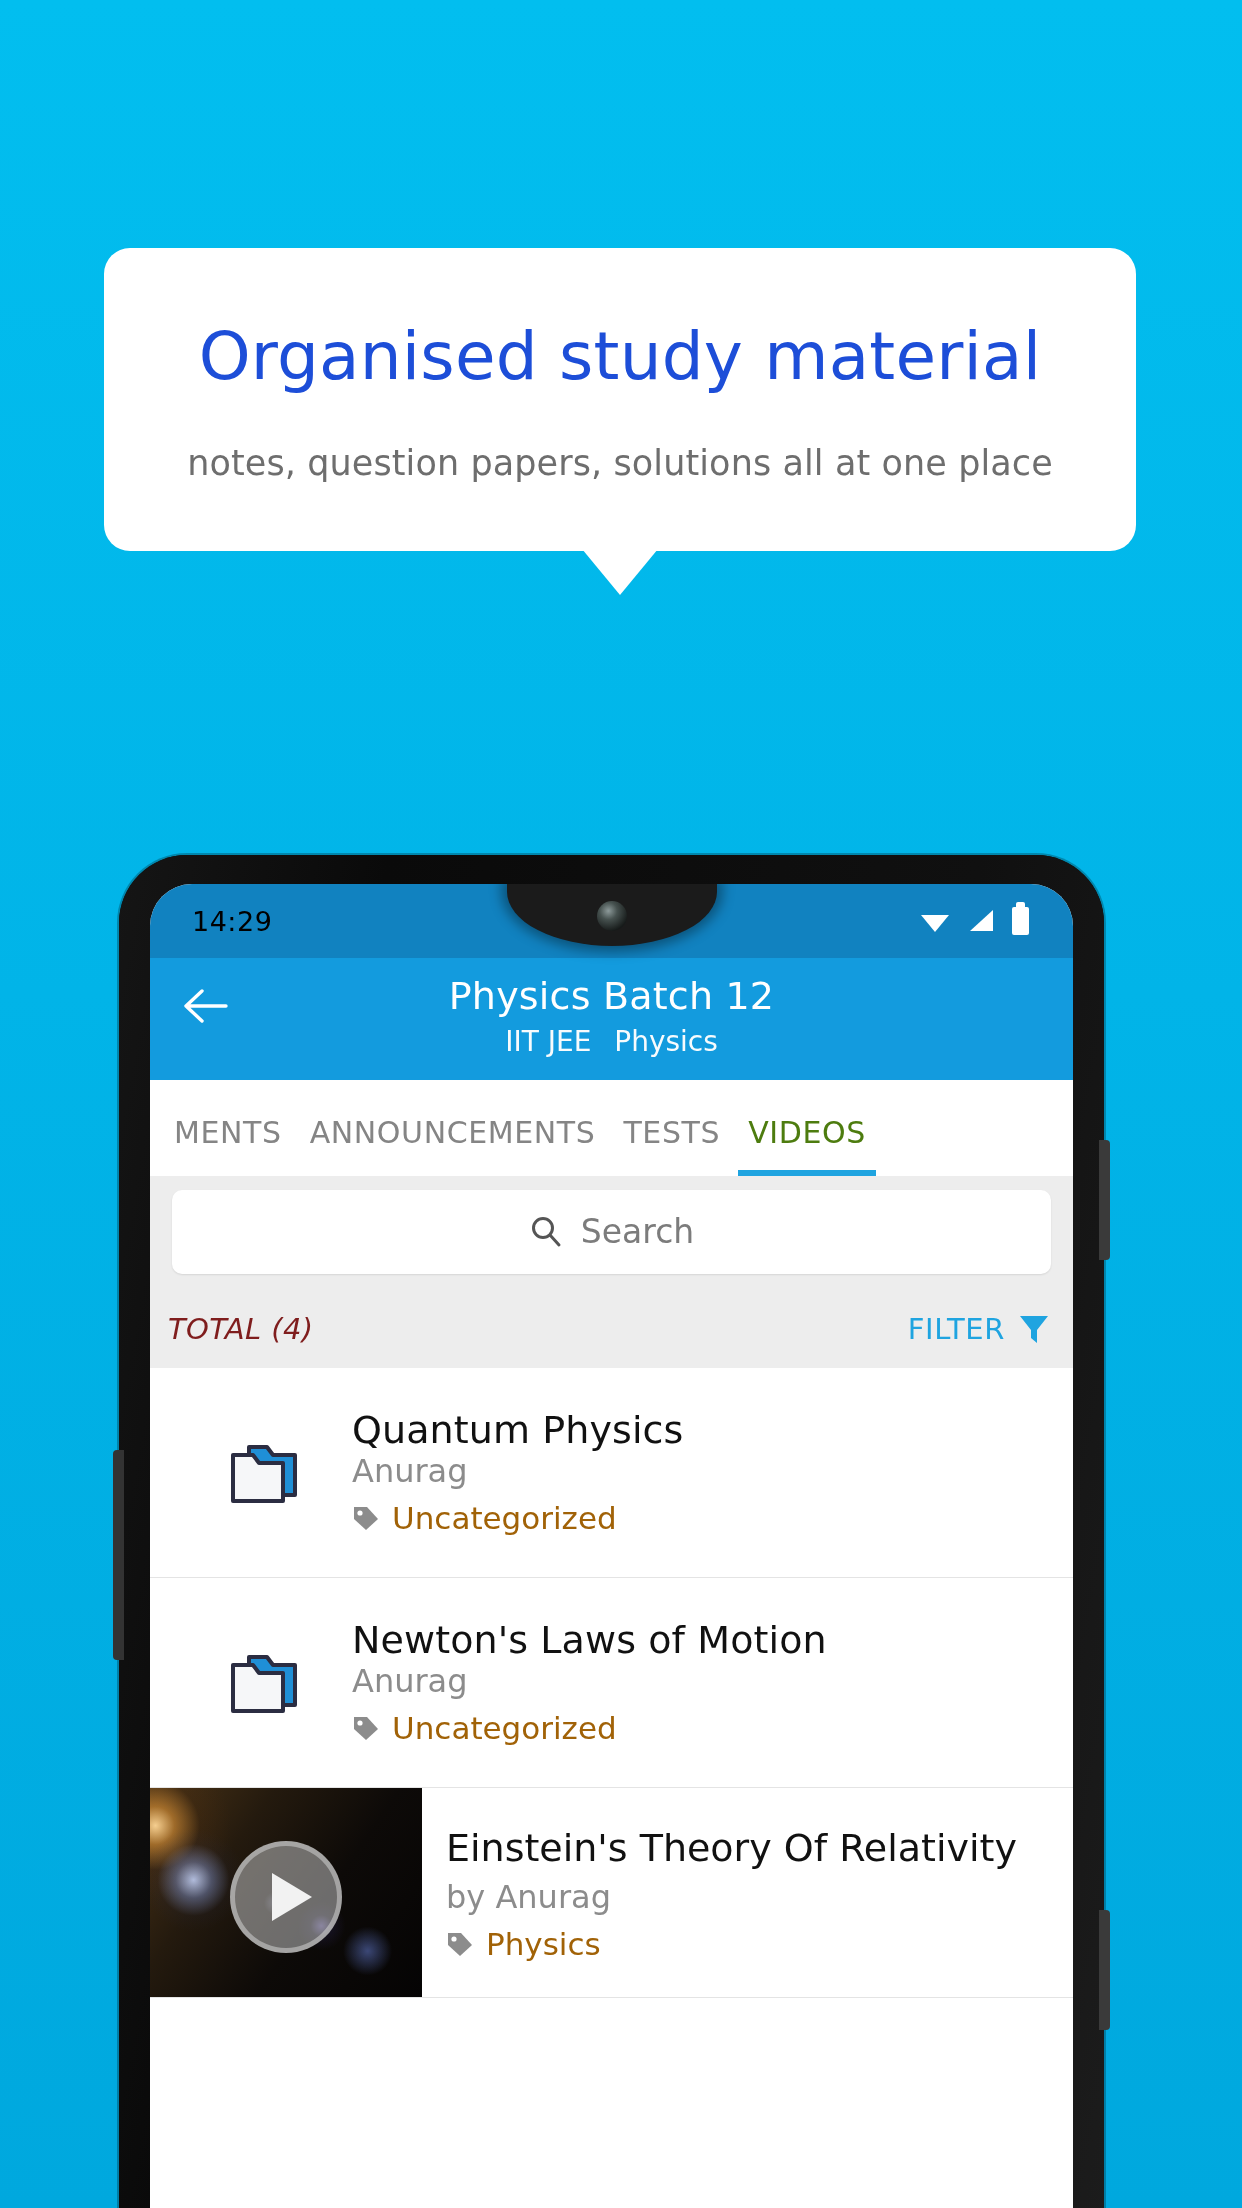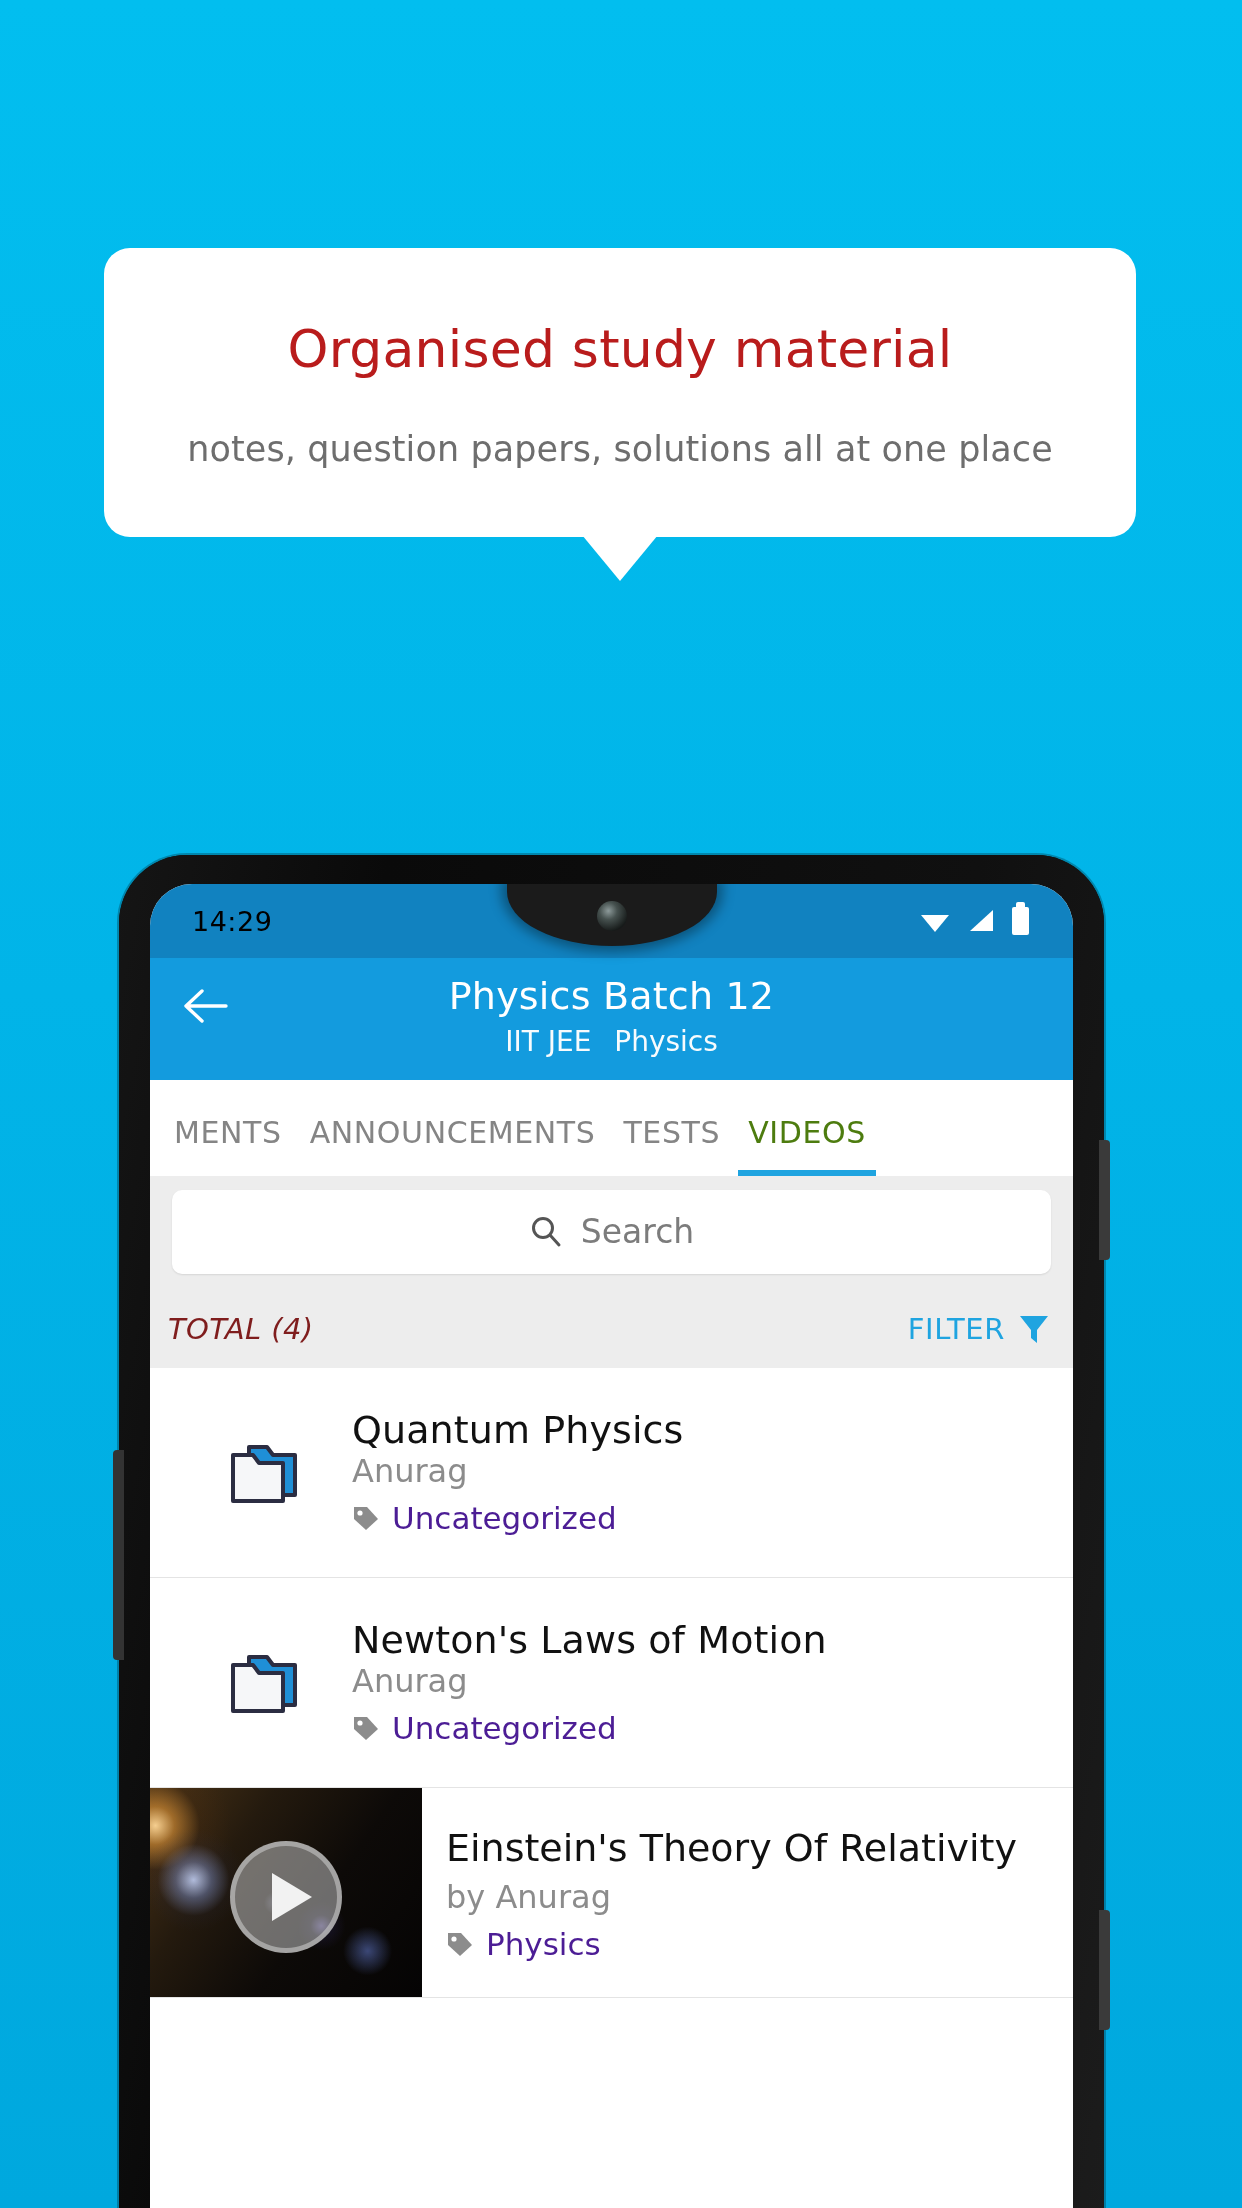--- a/index.html
+++ b/index.html
@@ -24,22 +24,22 @@
     width: 1032px;
   }
   .bubble {
     background: #ffffff;
     border-radius: 26px;
     padding: 74px 40px 68px;
     text-align: center;
     position: relative;
   }
   .bubble-title {
-    color: #b91c1c;
-    font-size: 52px;
+    color: #1d4ed8;
+    font-size: 66px;
     font-weight: 400;
     letter-spacing: 0.2px;
     line-height: 1.05;
     white-space: nowrap;
   }
   .bubble-sub {
     color: #6E6E6E;
     font-size: 35px;
     font-weight: 400;
     margin-top: 52px;
@@ -260,21 +260,21 @@
   .row-author {
     font-size: 32px;
     color: #8C8C8C;
   }
   .row-tagline {
     display: flex;
     align-items: center;
     gap: 12px;
     margin-top: 10px;
   }
-  .row-tag { font-size: 31px; color: #4c1d95; }
+  .row-tag { font-size: 31px; color: #a16207; }
 
   
   .row-video { padding: 0; height: 210px; align-items: stretch; }
   .thumb {
     flex: 0 0 272px;
     width: 272px;
     position: relative;
     overflow: hidden;
     background: #0b0705;
   }

